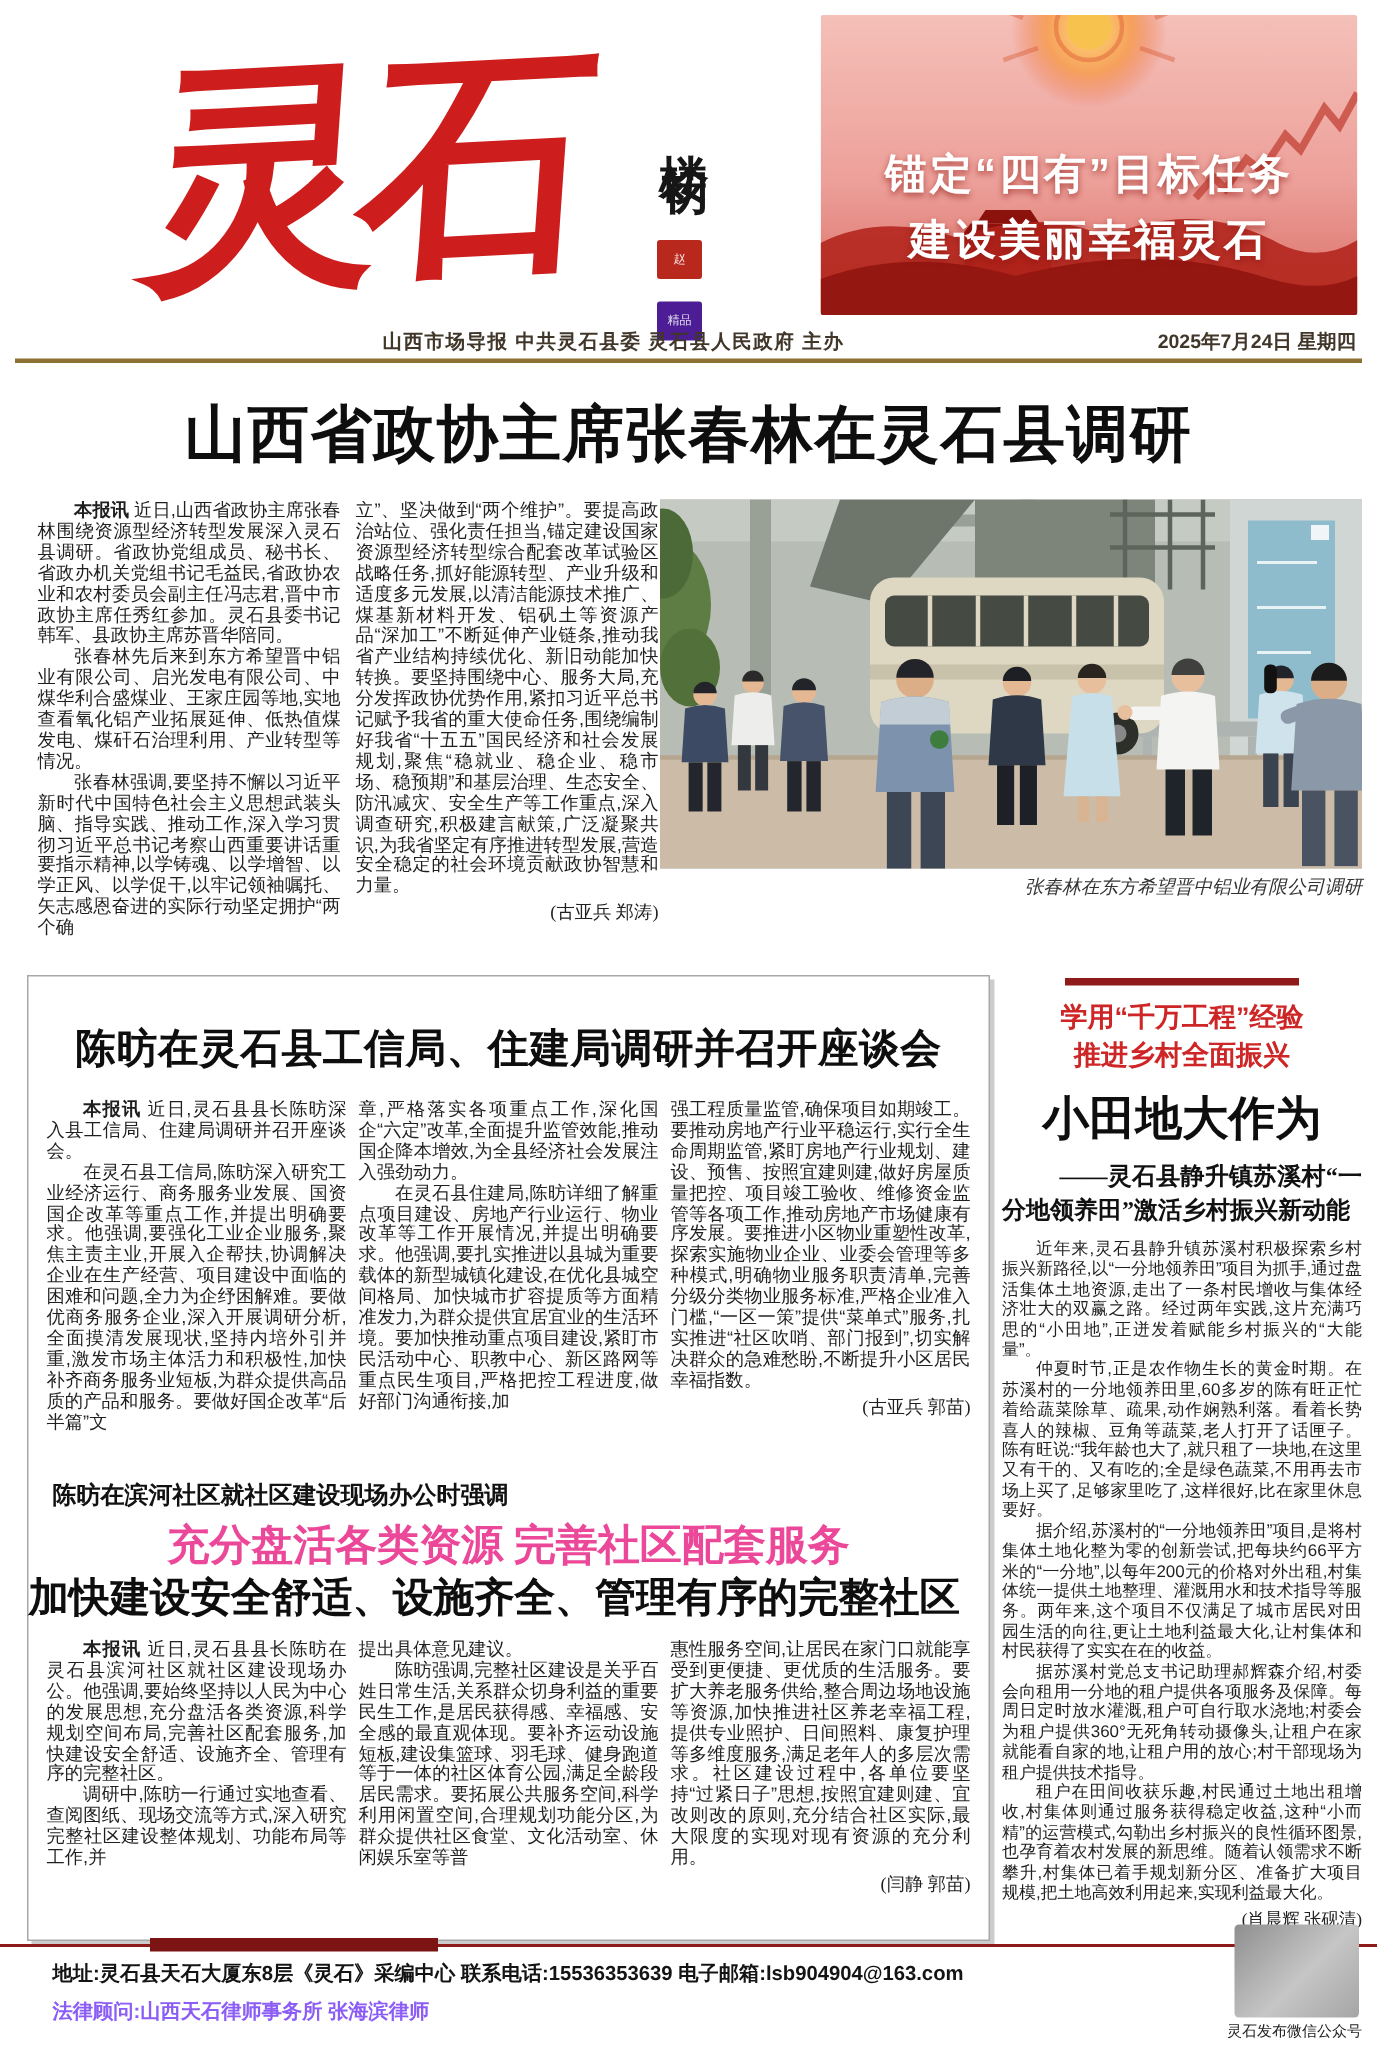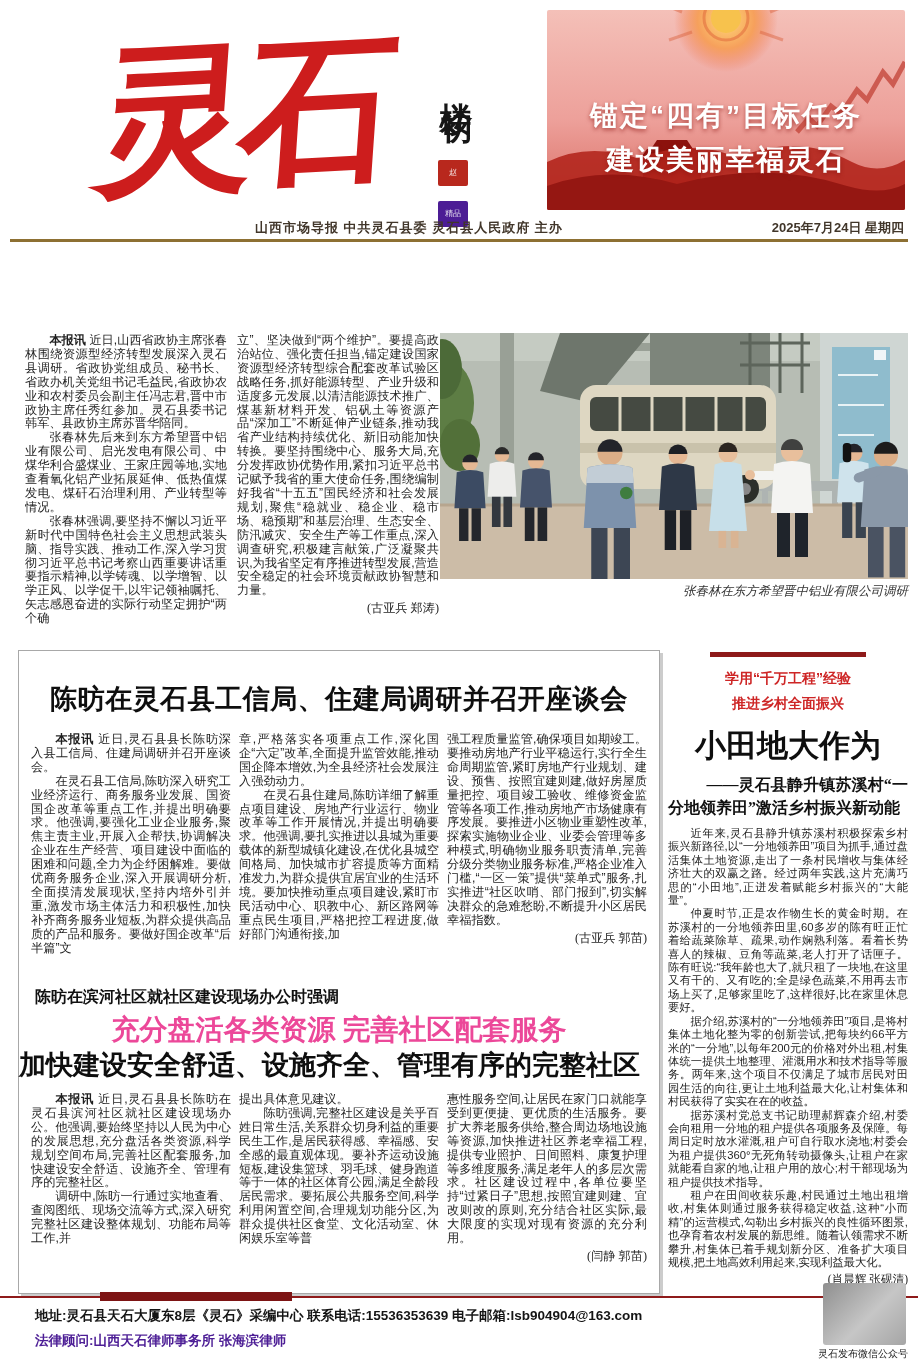--- a/index.html
+++ b/index.html
@@ -47,35 +47,35 @@
   .a3-kicker{position:absolute;left:16px;top:336px;font-size:16px;font-weight:bold;color:#111;}
   .a3-hl1{position:absolute;left:0;top:360px;width:100%;text-align:center;color:#ec4899;
         font-family:"Liberation Serif",serif;font-weight:900;font-size:28px;}
   .a3-hl2{position:absolute;left:0;top:396px;width:100%;text-align:left;color:#0e0e0e;
         font-family:"Liberation Serif",serif;font-weight:900;font-size:27px;}
   .a3-cols{position:absolute;left:12px;top:442px;width:616px;height:190px;display:flex;gap:8px;}
   .fcol{flex:1;overflow:hidden;}
   
   .right{position:absolute;left:668px;top:650px;width:240px;}
   .right-bar{margin:2px auto 9px;width:156px;height:5px;background:#8e1a1a;}
-  .r-kicker{text-align:center;color:#ce2626;font-size:14px;font-weight:900;line-height:25px;}
+  .r-kicker{text-align:center;color:#ce2626;font-size:18px;font-weight:900;line-height:25px;}
   .r-hl{margin:9px 0 6px;text-align:center;color:#0e0e0e;font-family:"Liberation Serif",serif;
         font-weight:900;font-size:31px;}
   .r-sub{margin:0 0 8px;font-size:16px;line-height:23px;font-weight:bold;color:#111;
         font-family:"Liberation Serif",serif;text-indent:2.4em;text-align:justify;}
   .r-body .p{font-size:11.3px;line-height:13.4px;}
   .r-byline{margin:3px 0 0;text-align:right;font-size:11.6px;font-family:"Liberation Serif",serif;}
   .qr{position:absolute;left:823px;top:1283px;width:83px;height:62px;border-radius:3px;
         background:linear-gradient(135deg,#8f8f8f,#c6c6c6 55%,#a5a5a5);}
   .qr-cap{position:absolute;left:796px;top:1347px;width:112px;text-align:right;font-size:10px;color:#222;}
   
   .foot-rule{position:absolute;left:0;right:0;top:1296px;height:2px;background:#8e1a1a;}
   .foot-bar{position:absolute;left:100px;top:1292px;width:192px;height:9px;background:#7d1414;}
   .foot1{position:absolute;left:35px;top:1307px;font-size:13.5px;font-weight:bold;color:#141414;}
-  .foot2{position:absolute;left:35px;top:1332px;font-size:13.5px;font-weight:bold;color:#4c1d95;}
+  .foot2{position:absolute;left:35px;top:1332px;font-size:13.5px;font-weight:bold;color:#8b5cf6;}
 </style>
 </head>
 <body>
 
 <div class="page">
 
   <div class="logo">灵石</div>
   <div class="seal-col">楼初</div>
   <div class="stamp stamp1">赵</div>
   <div class="stamp stamp2">精品</div>
@@ -116,20 +116,21 @@
     <div class="banner-text">
       <div>锚定“四有”目标任务</div>
       <div>建设美丽幸福灵石</div>
     </div>
   </div>
 
   <div class="publine">山西市场导报  中共灵石县委  灵石县人民政府  主办</div>
   <div class="dateline">2025年7月24日 星期四</div>
   <div class="gold-rule"></div>
 
+  <div class="lead-hl">山西省政协主席张春林在灵石县调研</div>
 
   <div class="col lead-c1">
     <p class="p"><b class="wire">本报讯</b> <span>近日,山西省政协主席张春林围绕资源型经济转型发展深入灵石县调研。省政协党组成员、秘书长、省政办机关党组书记毛益民,省政协农业和农村委员会副主任冯志君,晋中市政协主席任秀红参加。灵石县委书记韩军、县政协主席苏晋华陪同。</span></p>
     <p class="p">张春林先后来到东方希望晋中铝业有限公司、启光发电有限公司、中煤华利合盛煤业、王家庄园等地,实地查看氧化铝产业拓展延伸、低热值煤发电、煤矸石治理利用、产业转型等情况。</p>
     <p class="p">张春林强调,要坚持不懈以习近平新时代中国特色社会主义思想武装头脑、指导实践、推动工作,深入学习贯彻习近平总书记考察山西重要讲话重要指示精神,以学铸魂、以学增智、以学正风、以学促干,以牢记领袖嘱托、矢志感恩奋进的实际行动坚定拥护“两个确</p>
   </div>
   <div class="col lead-c2">
     <p class="p cont">立”、坚决做到“两个维护”。要提高政治站位、强化责任担当,锚定建设国家资源型经济转型综合配套改革试验区战略任务,抓好能源转型、产业升级和适度多元发展,以清洁能源技术推广、煤基新材料开发、铝矾土等资源产品“深加工”不断延伸产业链条,推动我省产业结构持续优化、新旧动能加快转换。要坚持围绕中心、服务大局,充分发挥政协优势作用,紧扣习近平总书记赋予我省的重大使命任务,围绕编制好我省“十五五”国民经济和社会发展规划,聚焦“稳就业、稳企业、稳市场、稳预期”和基层治理、生态安全、防汛减灾、安全生产等工作重点,深入调查研究,积极建言献策,广泛凝聚共识,为我省坚定有序推进转型发展,营造安全稳定的社会环境贡献政协智慧和力量。</p>
     <p class="byline">(古亚兵 郑涛)</p>
   </div>

